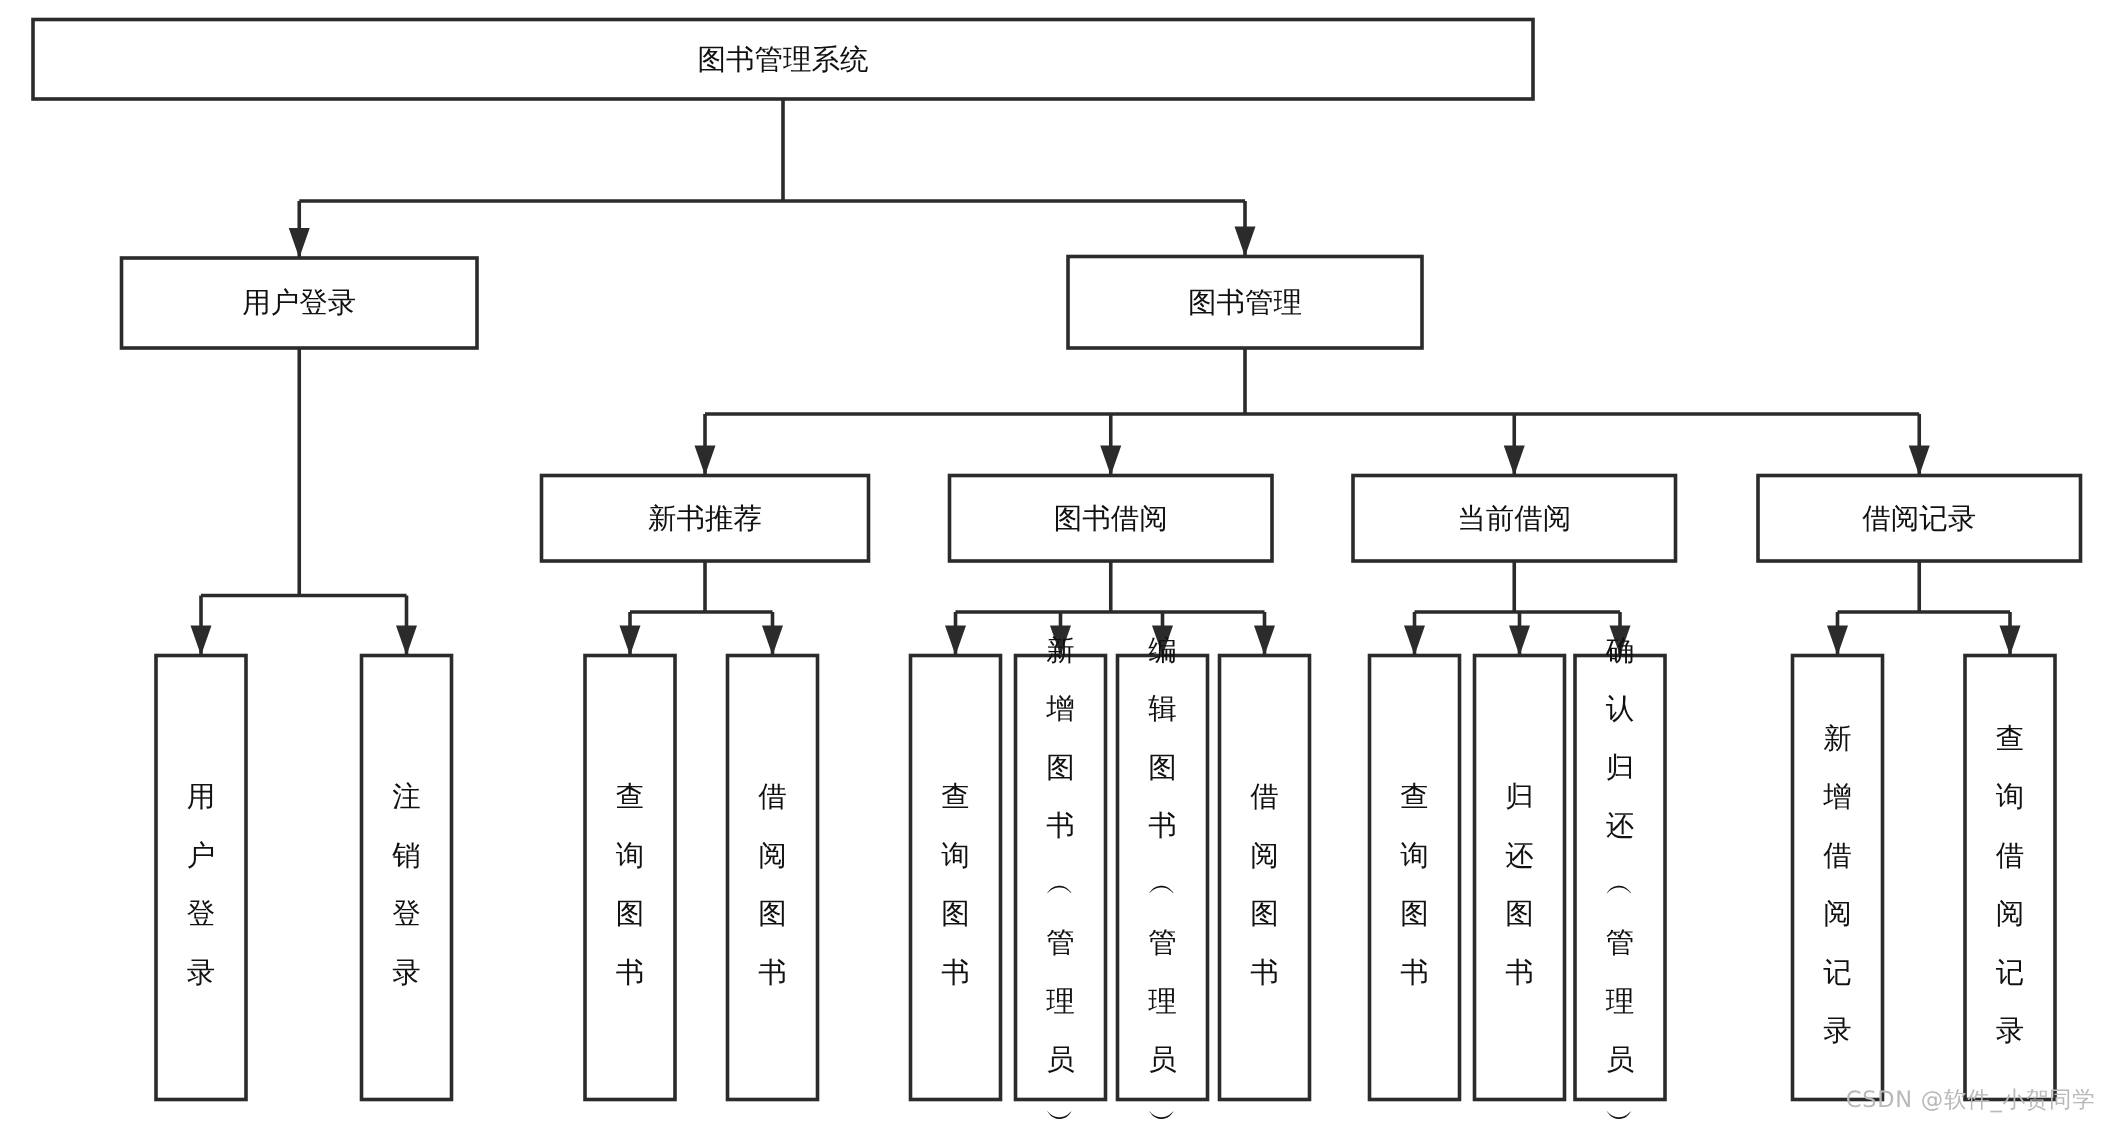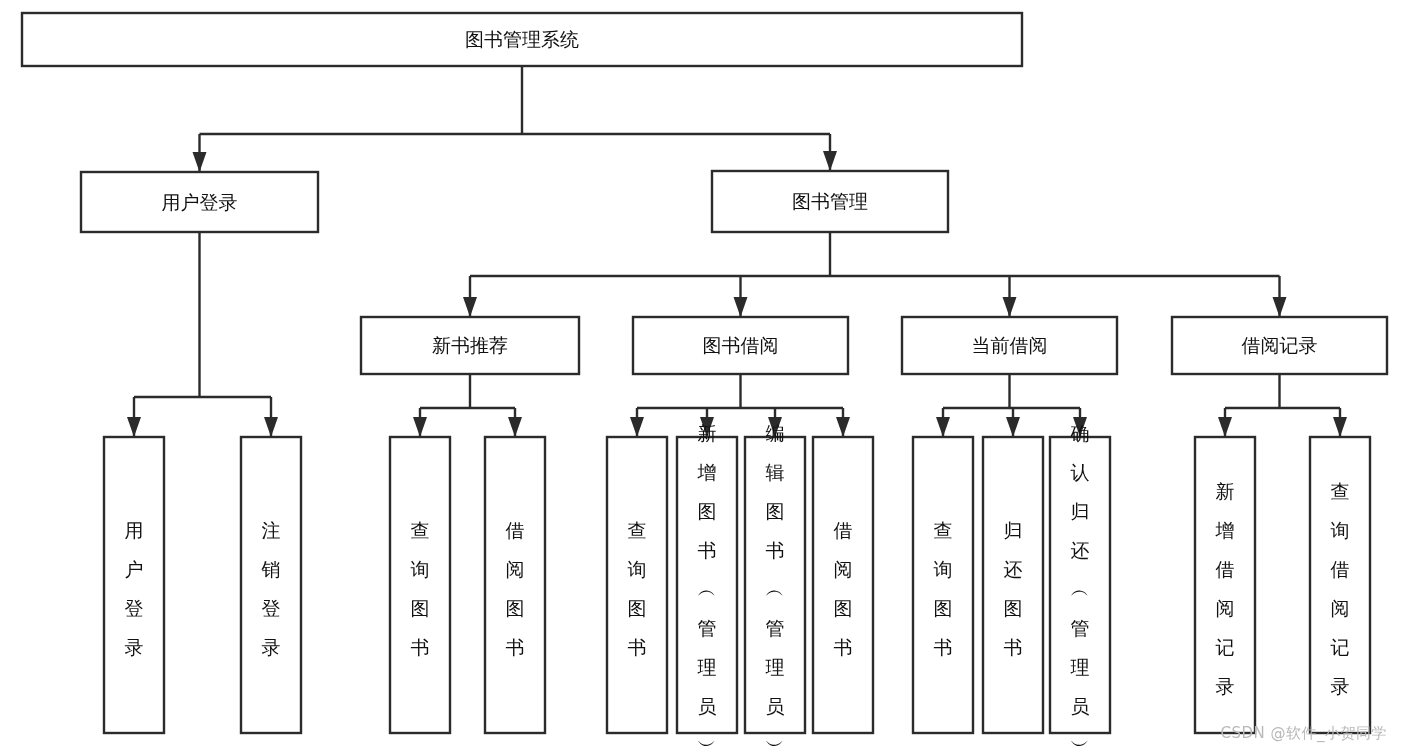--- a/index.html
+++ b/index.html
@@ -49,21 +49,21 @@
     dominant-baseline: middle;
   }
   .node-label-v {
     font-family: "DejaVu Sans", "Liberation Sans", sans-serif;
     font-size: 19px;
     fill: #111111;
     text-anchor: middle;
   }
   .watermark {
     position: absolute;
-    right: 18px;
+    right: 8px;
     bottom: 4px;
     font-family: "DejaVu Sans", "Liberation Sans", sans-serif;
     font-size: 15px;
     color: #b9b9b9;
     white-space: nowrap;
     letter-spacing: 0.5px;
   }
 </style>
 </head>
 <body>

